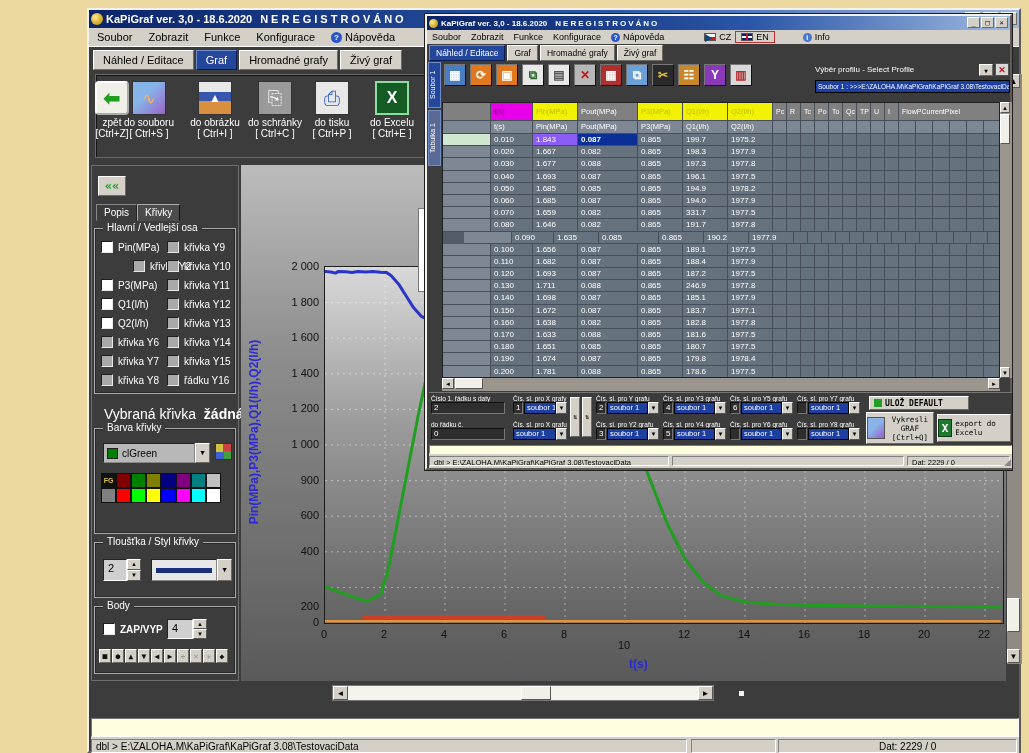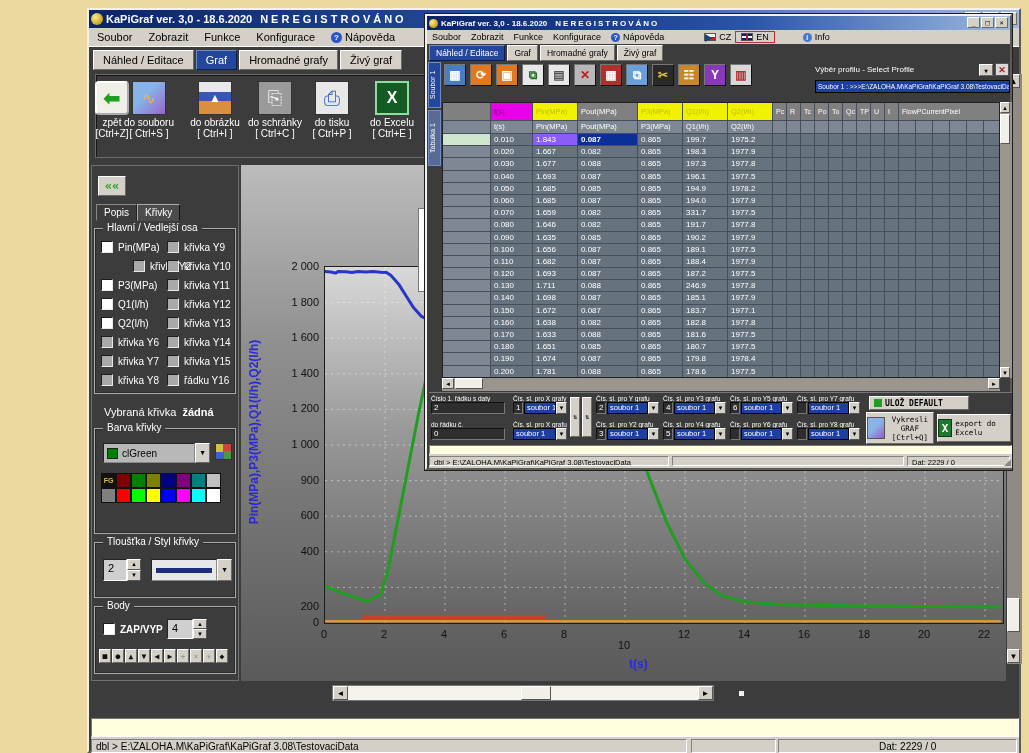--- a/index.html
+++ b/index.html
@@ -234,21 +234,21 @@
               <div class="cb dis"></div>
               <span class="cblab">křivka Y15</span>
             </div>
             <div class="cbrow" style="left: 72px; top: 145px;">
               <div class="cb dis"></div>
               <span class="cblab">řádku Y16</span>
             </div>
           </div>
       </div>
 
-      <div style="position:absolute;left:12px;top:240px;color:#fff;font-size:11px;white-space:nowrap;">
+      <div style="position:absolute;left:12px;top:240px;color:#fff;font-size:14px;white-space:nowrap;">
         <span>Vybraná křivka</span>&nbsp;
         <span style="font-weight:bold;">žádná</span>
       </div>
 
       <div class="grpbox" style="left:2px;top:262px;width:142px;height:106px;">
         <span class="grptitle">Barva křivky</span>
         <div style="position:absolute;left:8px;top:14px;display:flex;">
           <div class="sunken" style="width:92px;height:20px;background:#b8b8b8;display:flex;align-items:center;padding:0 3px;">
             <div id="color-swatch" style="width: 11px; height: 11px; border: 1px solid rgb(34, 34, 34); margin-right: 4px; background: rgb(0, 128, 0);"></div>
             <span style="font-size:10px;color:#000;">clGreen</span>
@@ -695,21 +695,21 @@
           <div class="gcell" style="width: 14px; background: rgb(103, 114, 127);"></div>
           <div class="gcell" style="width: 14px; background: rgb(103, 114, 127);"></div>
           <div class="gcell" style="width: 14px; background: rgb(103, 114, 127);"></div>
           <div class="gcell" style="width: 17px; background: rgb(103, 114, 127);"></div>
           <div class="gcell" style="width: 17px; background: rgb(103, 114, 127);"></div>
           <div class="gcell" style="width: 17px; background: rgb(103, 114, 127);"></div>
           <div class="gcell" style="width: 17px; background: rgb(103, 114, 127);"></div>
           <div class="gcell" style="width: 17px; background: rgb(103, 114, 127);"></div>
           <div class="gcell" style="width: 17px; background: rgb(103, 114, 127);"></div>
         </div>
-        <div class="grow" style="height: 12.2px;">
+        <div class="grow" style="height: 12.2px; margin-left: 21px;">
           <div class="gcell" style="width: 48px; background: rgb(126, 136, 148);"></div>
           <div class="gcell" style="width: 42px; background: rgb(103, 114, 127);">0.090</div>
           <div class="gcell" style="width: 45px; background: rgb(103, 114, 127);">1.635</div>
           <div class="gcell" style="width: 60px; background: rgb(103, 114, 127);">0.085</div>
           <div class="gcell" style="width: 45px; background: rgb(103, 114, 127);">0.865</div>
           <div class="gcell" style="width: 45px; background: rgb(103, 114, 127);">190.2</div>
           <div class="gcell" style="width: 45px; background: rgb(103, 114, 127);">1977.9</div>
           <div class="gcell" style="width: 14px; background: rgb(103, 114, 127);"></div>
           <div class="gcell" style="width: 14px; background: rgb(103, 114, 127);"></div>
           <div class="gcell" style="width: 14px; background: rgb(103, 114, 127);"></div>

